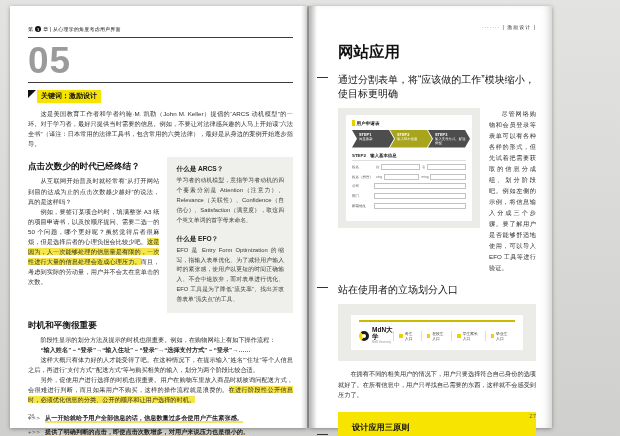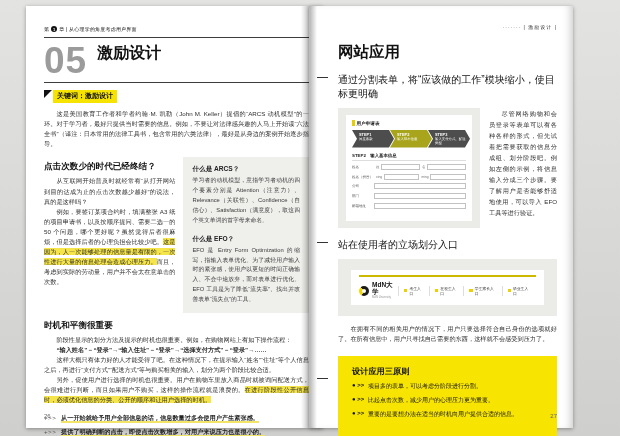--- a/index.html
+++ b/index.html
@@ -1,22 +1,22 @@
 <!DOCTYPE html>
 <html><head>
 <meta charset="utf-8">
 <style>
   html,body{margin:0;padding:0;}
   body{width:620px;height:436px;position:relative;overflow:hidden;
        background:linear-gradient(180deg,#e3e3e1,#cfcfcd);
        font-family:"Liberation Sans","DejaVu Sans",sans-serif;color:#2b2b2b;}
   .page{position:absolute;top:6px;height:422px;background:#fff;
         box-shadow:0 1px 4px rgba(0,0,0,.35);}
-  .page.left{left:26px;width:297px;}
-  .page.right{left:309px;width:264px;box-shadow:0 1px 4px rgba(0,0,0,.35), inset -7px 0 9px -5px rgba(0,0,0,.22);}
+  .page.left{left:10px;width:297px;}
+  .page.right{left:309px;width:243px;box-shadow:0 1px 4px rgba(0,0,0,.35), inset -7px 0 9px -5px rgba(0,0,0,.22);}
   .spine{position:absolute;left:301px;top:6px;width:16px;height:422px;z-index:6;pointer-events:none;
          background:linear-gradient(90deg,rgba(0,0,0,0),rgba(0,0,0,.20) 45%,rgba(0,0,0,.28) 55%,rgba(0,0,0,0));}
   .inner{position:absolute;inset:0;padding:20px 14px 0 18px;box-sizing:border-box;}
   .page.right .inner{padding:18px 16px 0 29px;}
 
   
   .lp-header{font-size:5px;letter-spacing:.2px;color:#111;display:flex;align-items:center;gap:2px;}
   .cnum{display:inline-flex;width:6px;height:6px;border-radius:50%;background:#111;color:#fff;
         font-size:4px;align-items:center;justify-content:center;font-weight:bold;}
   .rule{border:none;border-top:1px solid #3c3c3c;margin:5px 0 0;}
@@ -106,21 +106,20 @@
     <div class="lp-header">
       <span>第</span>
       <span class="cnum">1</span>
       <span>章 | 从心理学的角度考虑用户界面</span>
     </div>
     <hr class="rule">
 
     <div class="titleblock">
       <div class="bignum">05</div>
       <div>
-        <div class="t-main">激励设计</div>
       </div>
     </div>
     <hr class="rule">
 
     <div class="kw-row">
       <span class="flag"></span>
       <span class="kw">关键词：激励设计</span>
     </div>
 
     <p class="body-t indent intro">这是美国教育工作者和学者约翰·M. 凯勒（John M. Keller）提倡的“ARCS 动机模型”的一环。对于学习者，最好只提供当时需要的信息。例如，不要让对法律感兴趣的人马上开始读“六法全书”（译注：日本常用的法律工具书，包含常用的六类法律），最好是从身边的案例开始逐步指导。</p>

